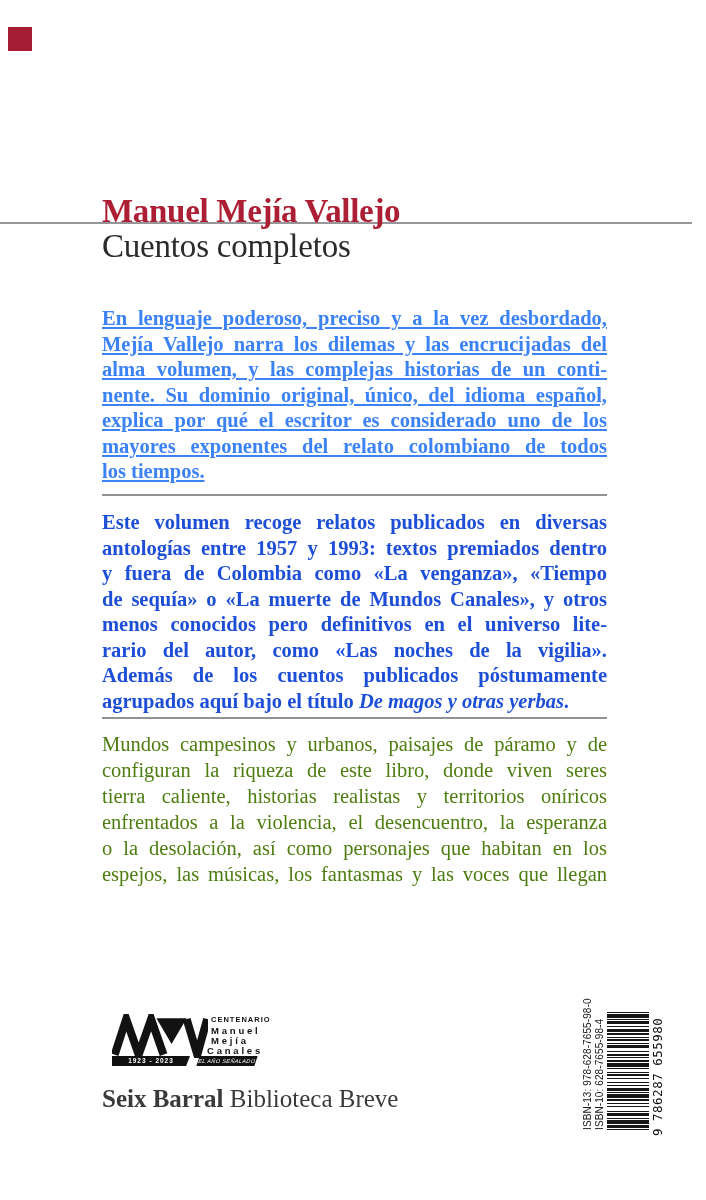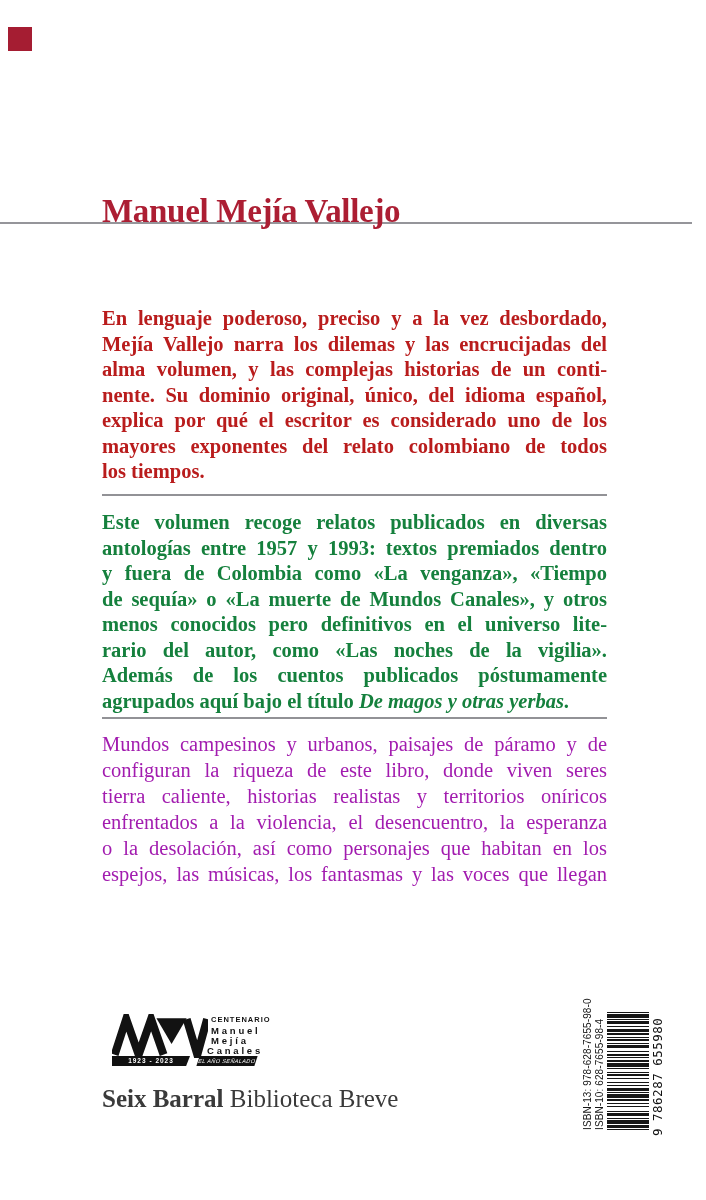--- a/index.html
+++ b/index.html
@@ -62,47 +62,48 @@
 </style>
 </head>
 <body>
 
 <div class="page">
 
   <div class="abs corner-mark" style="background:#A51D32;"></div>
 
   <div class="abs title-rule"></div>
   <div class="abs author" style="color:#AC1E33;">Manuel Mejía Vallejo</div>
+  <div class="abs book-title">Cuentos completos</div>
 
-  <div class="abs para p1" style="color:#b91c1c;">
+  <div class="abs para p1" style="color:#3b82f6;text-decoration:underline;">
     <div class="tl">En lenguaje poderoso, preciso y a la vez desbordado,</div>
     <div class="tl">Mejía Vallejo narra los dilemas y las encrucijadas del</div>
     <div class="tl">alma volumen, y las complejas historias de un conti-</div>
     <div class="tl">nente. Su dominio original, único, del idioma español,</div>
     <div class="tl">explica por qué el escritor es considerado uno de los</div>
     <div class="tl">mayores exponentes del relato colombiano de todos</div>
     <div class="tl last">los tiempos.</div>
   </div>
 
   <div class="abs rule rule1"></div>
 
-  <div class="abs para p2" style="color:#15803d;">
+  <div class="abs para p2" style="color:#1d4ed8;">
     <div class="tl">Este volumen recoge relatos publicados en diversas</div>
     <div class="tl">antologías entre 1957 y 1993: textos premiados dentro</div>
     <div class="tl">y fuera de Colombia como «La venganza», «Tiempo</div>
     <div class="tl">de sequía» o «La muerte de Mundos Canales», y otros</div>
     <div class="tl">menos conocidos pero definitivos en el universo lite-</div>
     <div class="tl">rario del autor, como «Las noches de la vigilia».</div>
     <div class="tl">Además de los cuentos publicados póstumamente</div>
     <div class="tl last"><span>agrupados aquí bajo el título </span><i>De magos y otras yerbas</i><span>.</span></div>
   </div>
 
   <div class="abs rule rule2"></div>
 
-  <div class="abs para p3" style="color:#a21caf;">
+  <div class="abs para p3" style="color:#4d7c0f;">
     <div class="tl">Mundos campesinos y urbanos, paisajes de páramo y de</div>
     <div class="tl">configuran la riqueza de este libro, donde viven seres</div>
     <div class="tl">tierra caliente, historias realistas y territorios oníricos</div>
     <div class="tl">enfrentados a la violencia, el desencuentro, la esperanza</div>
     <div class="tl">o la desolación, así como personajes que habitan en los</div>
     <div class="tl">espejos, las músicas, los fantasmas y las voces que llegan</div>
   </div>
 
   <div class="abs logo">
     <svg width="96" height="44" viewBox="0 0 108 44">

